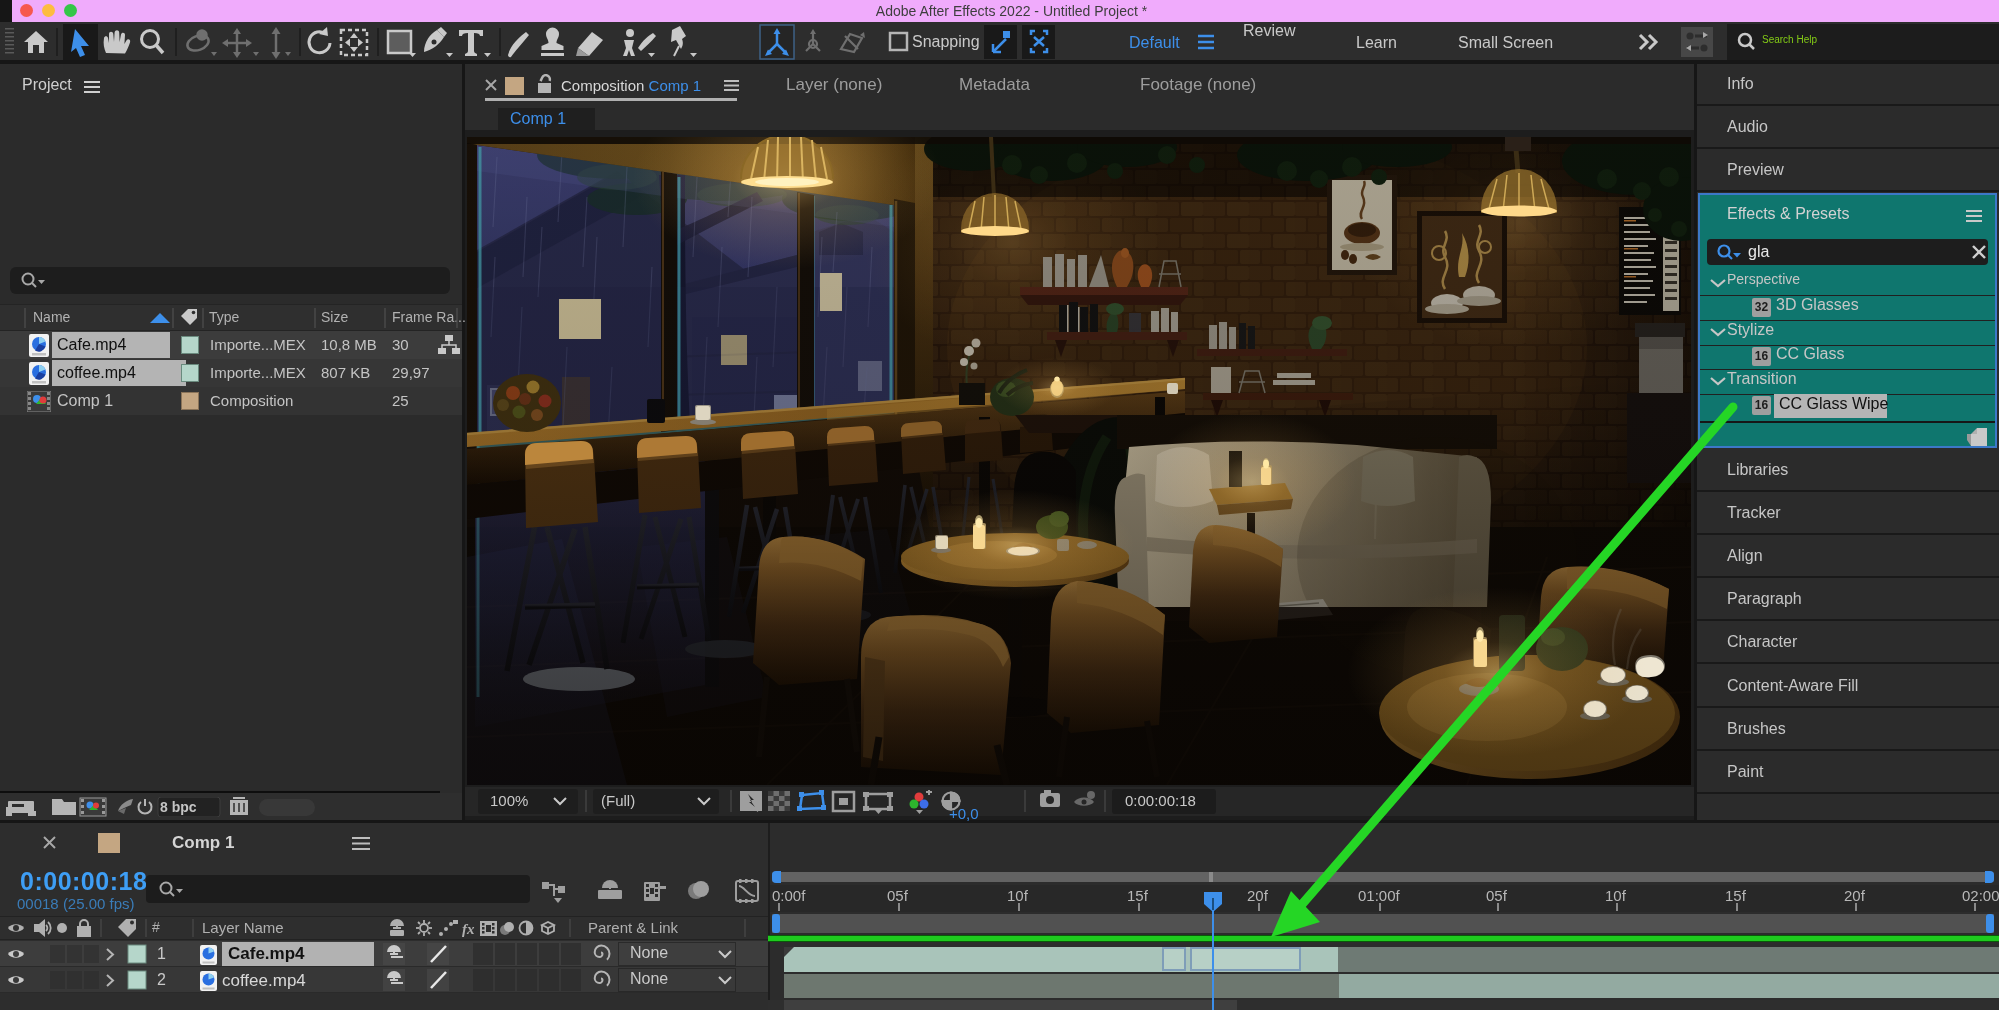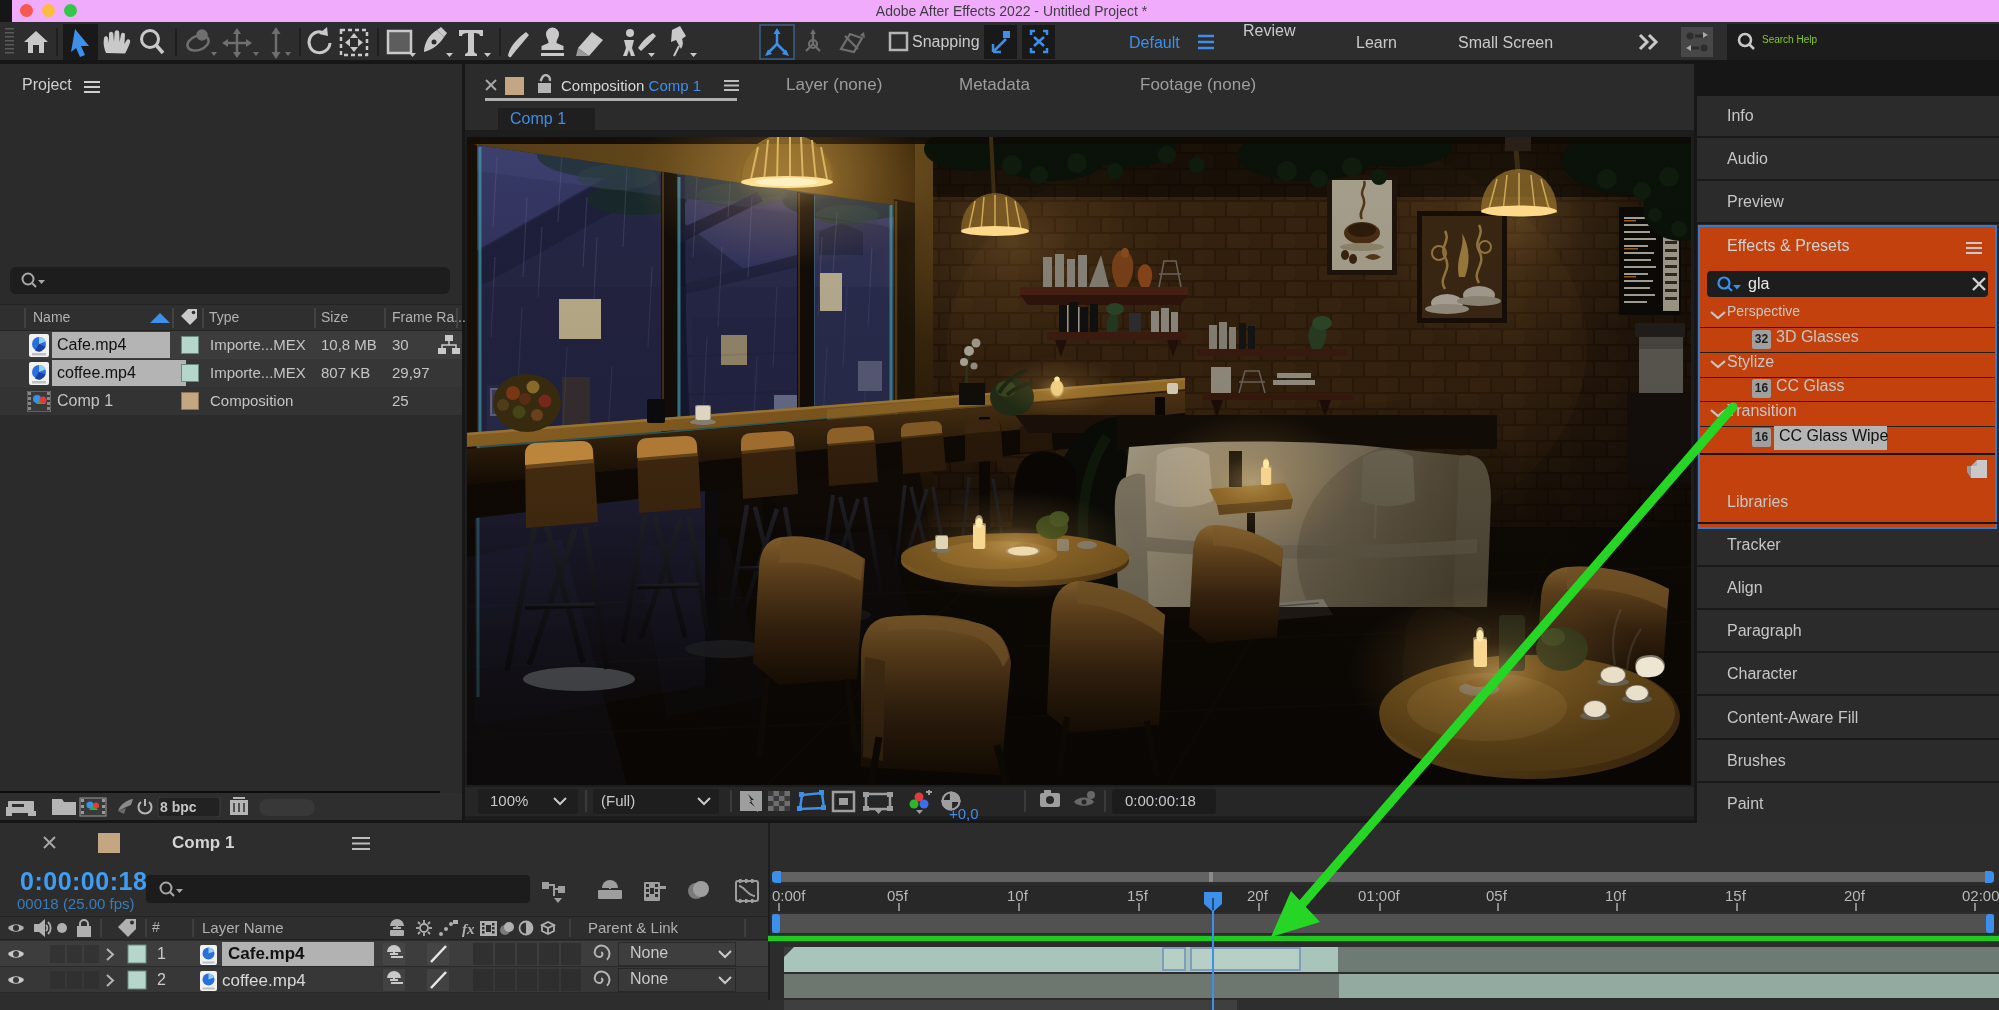--- a/index.html
+++ b/index.html
@@ -1103,29 +1103,29 @@
           </g>
     </svg>
     <div class="abs" style="left:484px;top:5px;font-size:15px;color:#3d8fea;margin-top:13px;">+0,0</div>
     <div class="abs" style="left:559px;top:3px;width:2px;height:22px;background:#3a3a3a;"></div>
     <div class="abs" style="left:639px;top:3px;width:2px;height:22px;background:#3a3a3a;"></div>
     <div class="abs" style="left:647px;top:2px;width:104px;height:25px;background:#1c1c1c;border-radius:3px;"></div>
     <div class="abs" style="left:660px;top:5px;font-size:15px;color:#c9c9c9;">0:00:00:18</div>
   </div>
 </div>
 
-<div id="rightbar" class="abs" style="left:1697px;top:64px;width:302px;height:756px;background:#2b2b2b;margin-top:32px;">
+<div id="rightbar" class="abs" style="left:1697px;top:64px;width:302px;height:756px;background:#2b2b2b;">
   <div class="abs" style="left:30px;top:11px;font-size:16px;color:#c6c6c6;">Info</div>
   <div class="abs" style="left:0;top:40px;width:302px;height:2px;background:#191919;"></div>
   <div class="abs" style="left:30px;top:54px;font-size:16px;color:#c6c6c6;">Audio</div>
   <div class="abs" style="left:0;top:83px;width:302px;height:2px;background:#191919;"></div>
   <div class="abs" style="left:30px;top:97px;font-size:16px;color:#c6c6c6;">Preview</div>
   <div class="abs" style="left:0;top:126px;width:302px;height:2px;background:#191919;"></div>
 
-  <div class="abs" style="left:1px;top:129px;width:299px;height:304px;background:#c2410c;border:2px solid #3c78c8;">
+  <div class="abs" style="left:1px;top:129px;width:299px;height:255px;background:#0f766e;border:2px solid #3c78c8;">
     <div class="abs" style="left:27px;top:10px;font-size:16px;color:#d2d2d2;">Effects &amp; Presets</div>
     <svg class="abs" style="left:266px;top:14px;" width="18" height="14">
           <g stroke="#c9c9c9" stroke-width="2">
             <line x1="0" y1="2" x2="16" y2="2"></line>
             <line x1="0" y1="7" x2="16" y2="7"></line>
             <line x1="0" y1="12" x2="16" y2="12"></line>
           </g>
         </svg>
     <div class="abs" style="left:7px;top:44px;width:281px;height:26px;background:#1d1d1d;border-radius:4px;"></div>
     <svg class="abs" style="left:16px;top:49px;" width="28" height="18">

